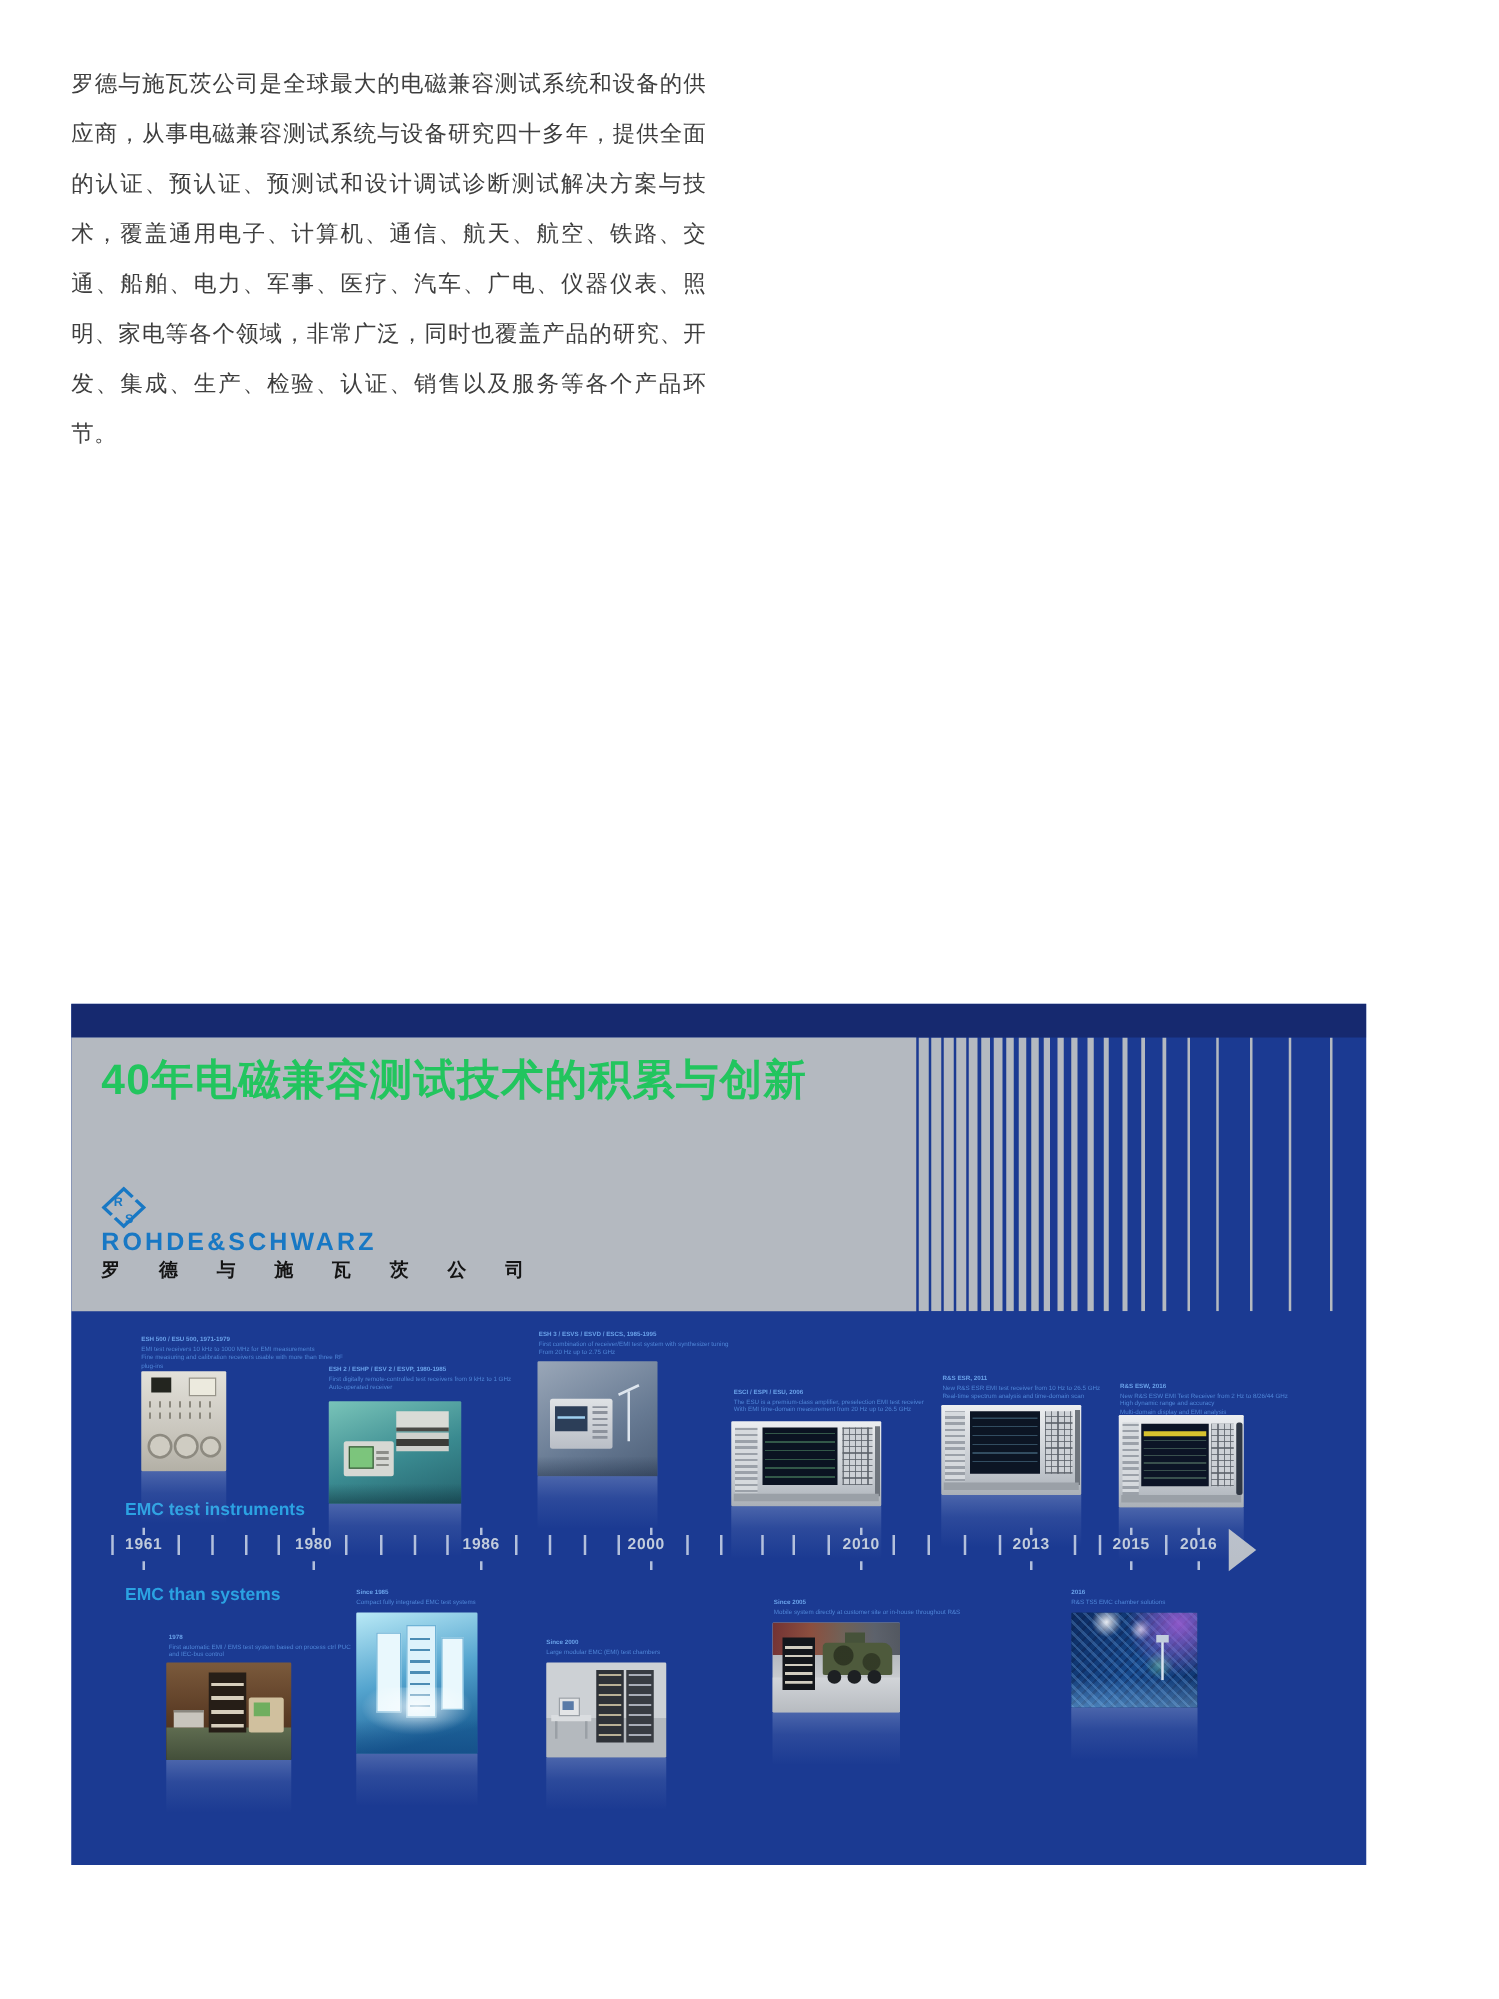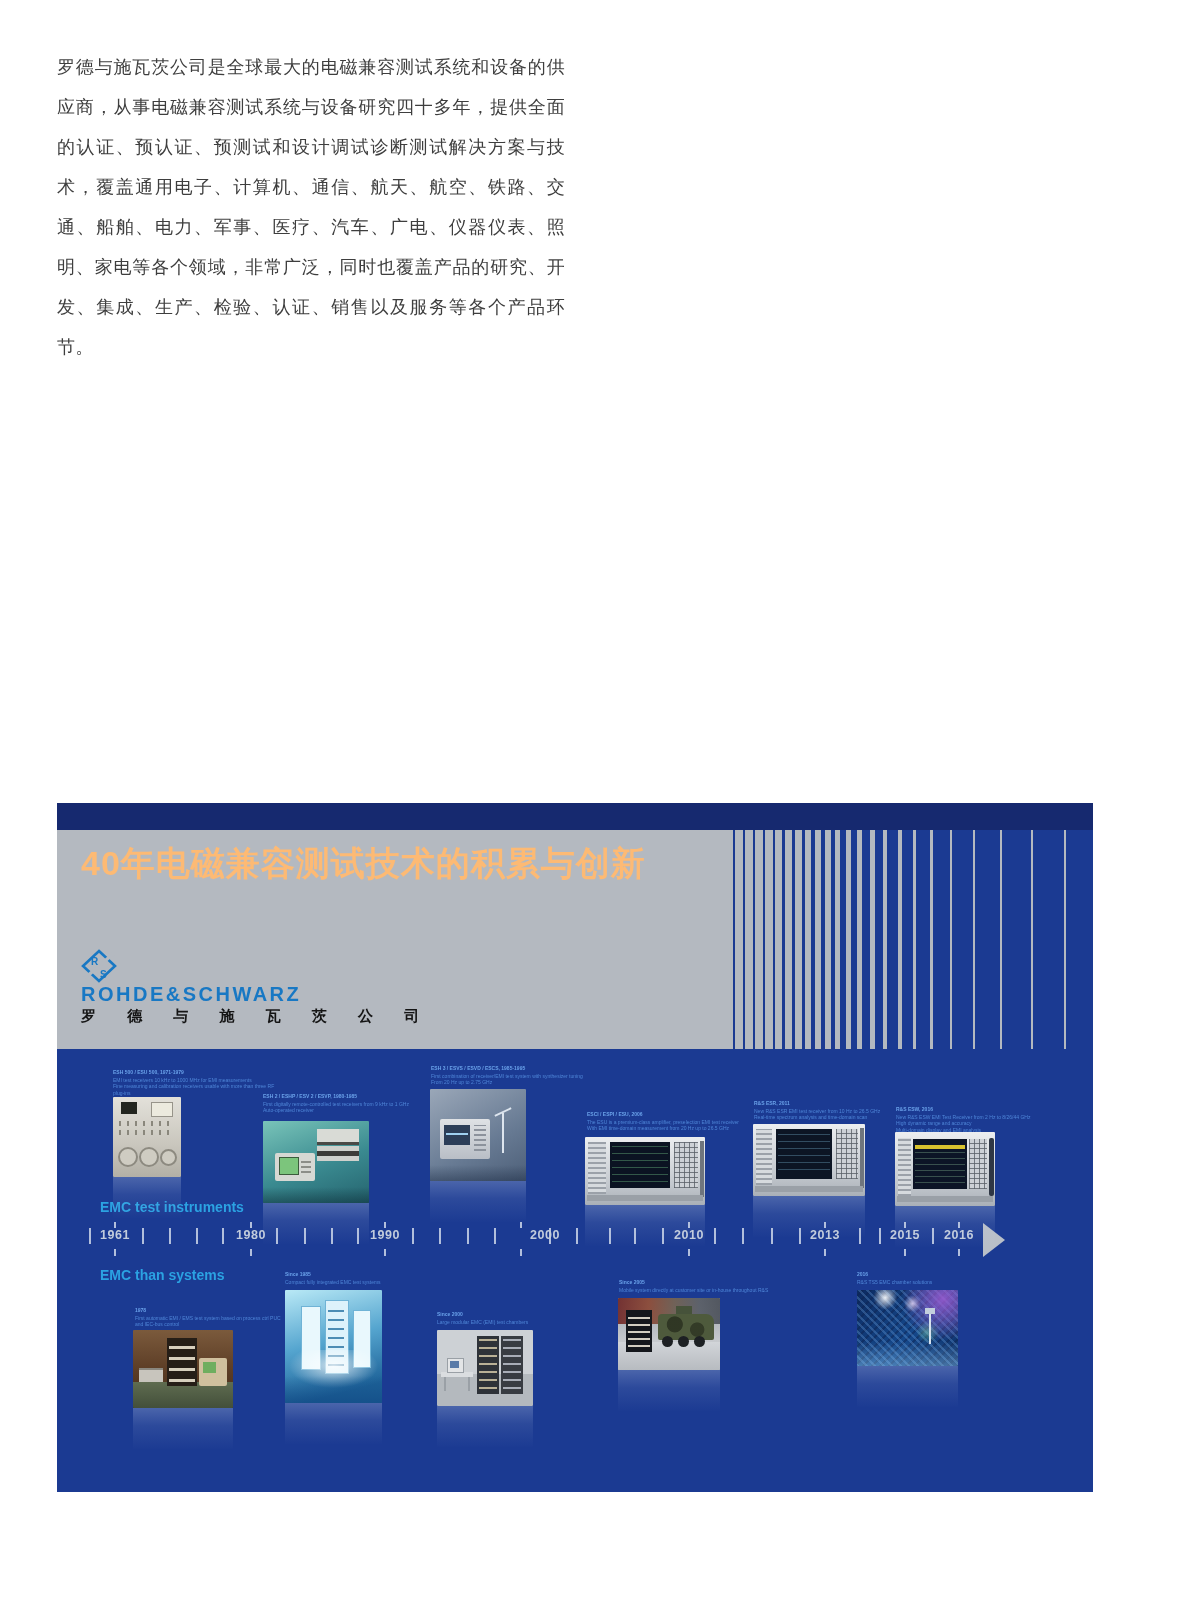--- a/index.html
+++ b/index.html
@@ -7,21 +7,21 @@
         font-family:"Liberation Sans",sans-serif;text-decoration:underline;}
   .intro{position:absolute;left:57px;top:47px;width:508px;margin:0;
          font-size:18px;line-height:40px;text-align:justify;color:#3e3e3e;letter-spacing:.3px;}
   .pagenum{position:absolute;left:57px;top:1545px;font-size:14px;font-weight:bold;color:#101010;}
 
   .banner{position:absolute;left:57px;top:803px;width:1036px;height:689px;background:#1b3a92;overflow:hidden;}
   .topbar{position:absolute;left:0;top:0;width:1036px;height:27px;background:#16296f;}
   .panel{position:absolute;left:0;top:27px;width:676px;height:219px;background:#b4b9c0;}
   .stripes{position:absolute;left:676px;top:27px;}
   .title{position:absolute;left:24px;top:38px;margin:0;font-size:34px;font-weight:bold;
-         color:#fdba74;letter-spacing:1px;white-space:nowrap;}
+         color:#22c55e;letter-spacing:1px;white-space:nowrap;}
   .rs-diamond{position:absolute;left:24px;top:146px;}
   .brand{position:absolute;left:24px;top:180px;font-size:20px;font-weight:bold;color:#1878c4;letter-spacing:2.5px;white-space:nowrap;}
   .brand-cn{position:absolute;left:24px;top:204px;font-size:15px;font-weight:bold;color:#141414;letter-spacing:13.5px;white-space:nowrap;}
   .rowlab{position:absolute;font-size:14px;font-weight:bold;color:#2ba2e2;white-space:nowrap;}
   .ticks{position:absolute;left:0;top:419px;}
   .yr{position:absolute;top:425px;font-size:12.5px;font-weight:bold;color:#c2ccdc;
       transform:translateX(-50%);letter-spacing:.5px;white-space:nowrap;}
   .arrow{position:absolute;left:926px;top:420px;width:0;height:0;
          border-top:17px solid transparent;border-bottom:17px solid transparent;border-left:22px solid #b9bfc8;}
   .cap{position:absolute;width:165px;font-size:5px;line-height:6.5px;color:#4f86d8;}
@@ -124,22 +124,22 @@
         <line x1="768" y1="0" x2="768" y2="6"></line>
           <line x1="768" y1="27" x2="768" y2="34"></line>
         <line x1="848" y1="0" x2="848" y2="6"></line>
           <line x1="848" y1="27" x2="848" y2="34"></line>
         <line x1="902" y1="0" x2="902" y2="6"></line>
           <line x1="902" y1="27" x2="902" y2="34"></line>
       </g>
     </svg>
     <div class="yr" style="left:58px">1961</div>
     <div class="yr" style="left:194px">1980</div>
-    <div class="yr" style="left:328px">1990</div>
-    <div class="yr" style="left:488px">2000</div>
+    <div class="yr" style="left:328px">1986</div>
+    <div class="yr" style="left:460px">2000</div>
     <div class="yr" style="left:632px">2010</div>
     <div class="yr" style="left:768px">2013</div>
     <div class="yr" style="left:848px">2015</div>
     <div class="yr" style="left:902px">2016</div>
     <div class="arrow"></div>
 
     <div class="cap" style="left:56px;top:266px">
       <div class="cap-t">ESH 500 / ESU 500, 1971-1979</div>
       <div>EMI test receivers 10 kHz to 1000 MHz for EMI measurements</div>
       <div>Fine measuring and calibration receivers usable with more than three RF plug-ins</div>

